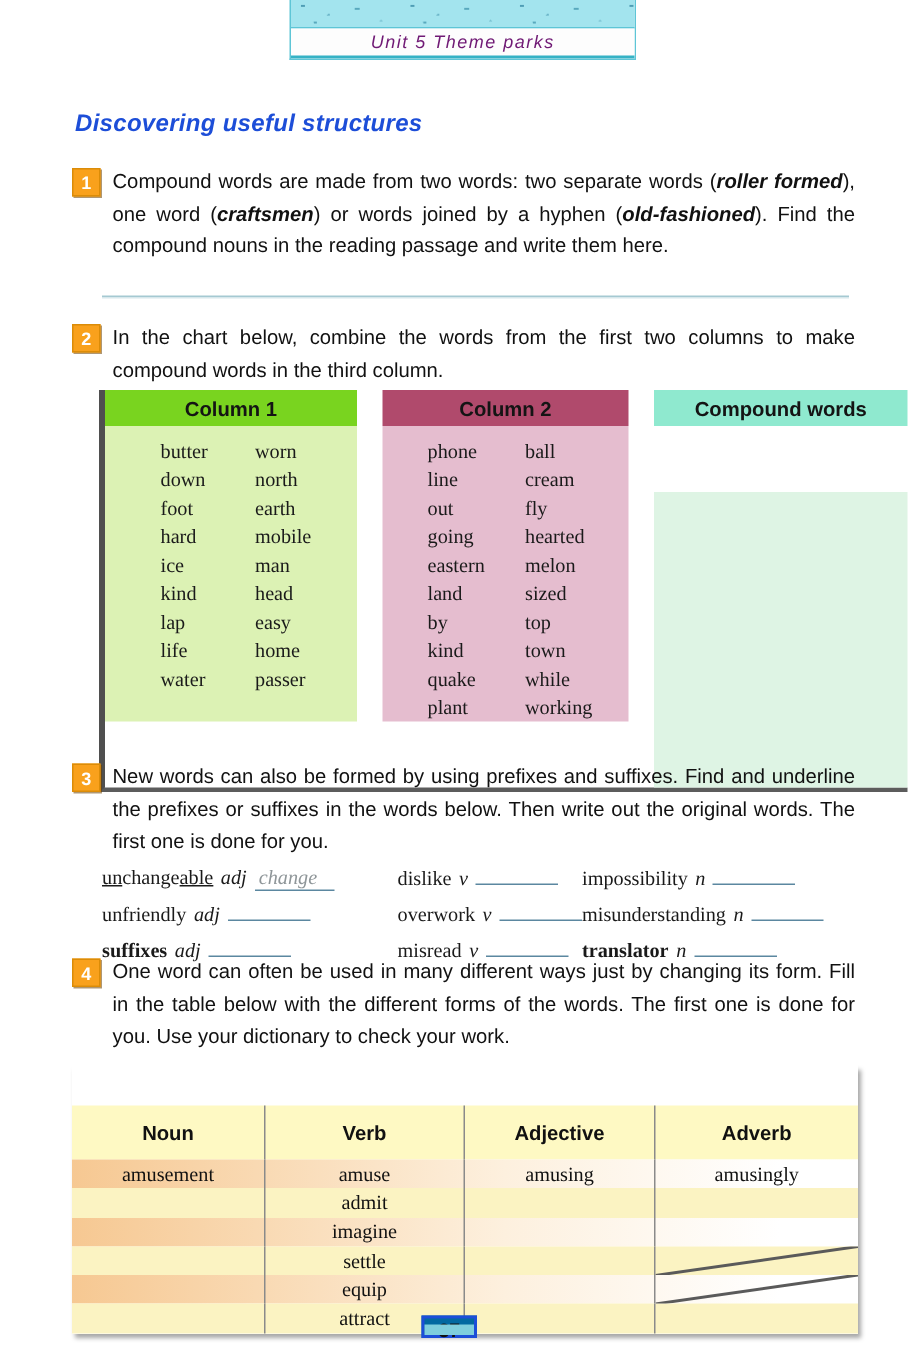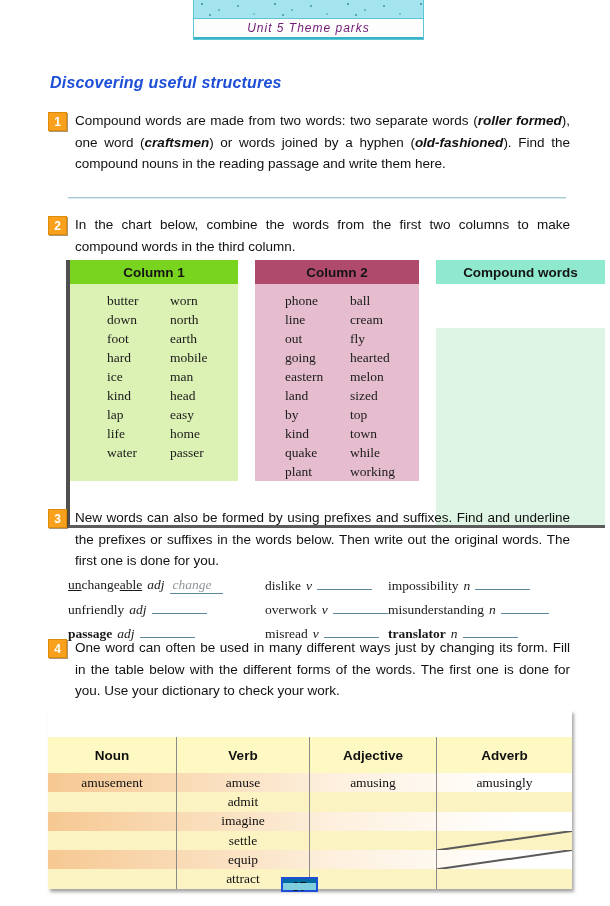--- a/index.html
+++ b/index.html
@@ -209,21 +209,21 @@
     <div class="ex3a"><span class="ul">un</span><span>change</span><span class="ul">able</span><span class="pos">adj</span><span class="answer">change</span></div>
     <div class="ex3b"><span>dislike</span><span class="pos">v</span><span class="blank"></span></div>
     <div class="ex3c"><span>impossibility</span><span class="pos">n</span><span class="blank"></span></div>
   </div>
   <div class="ex3row">
     <div class="ex3a"><span>unfriendly</span><span class="pos">adj</span><span class="blank"></span></div>
     <div class="ex3b"><span>overwork</span><span class="pos">v</span><span class="blank"></span></div>
     <div class="ex3c"><span>misunderstanding</span><span class="pos">n</span><span class="blank sm"></span></div>
   </div>
   <div class="ex3row">
-    <div class="ex3a"><span class="bold">passage</span><span class="pos">adj</span><span class="blank"></span></div>
+    <div class="ex3a"><span class="bold">suffixes</span><span class="pos">adj</span><span class="blank"></span></div>
     <div class="ex3b"><span>misread</span><span class="pos">v</span><span class="blank"></span></div>
     <div class="ex3c"><span class="bold">translator</span><span class="pos">n</span><span class="blank"></span></div>
   </div>
 </div>
 
 <div class="item" style="top:637px;">
   <div class="num-box">4</div>
   <div class="item-text">One word can often be used in many different ways just by changing its form. Fill in the table below with the different forms of the words. The first one is done for you. Use your dictionary to check your work.</div>
 </div>
 

